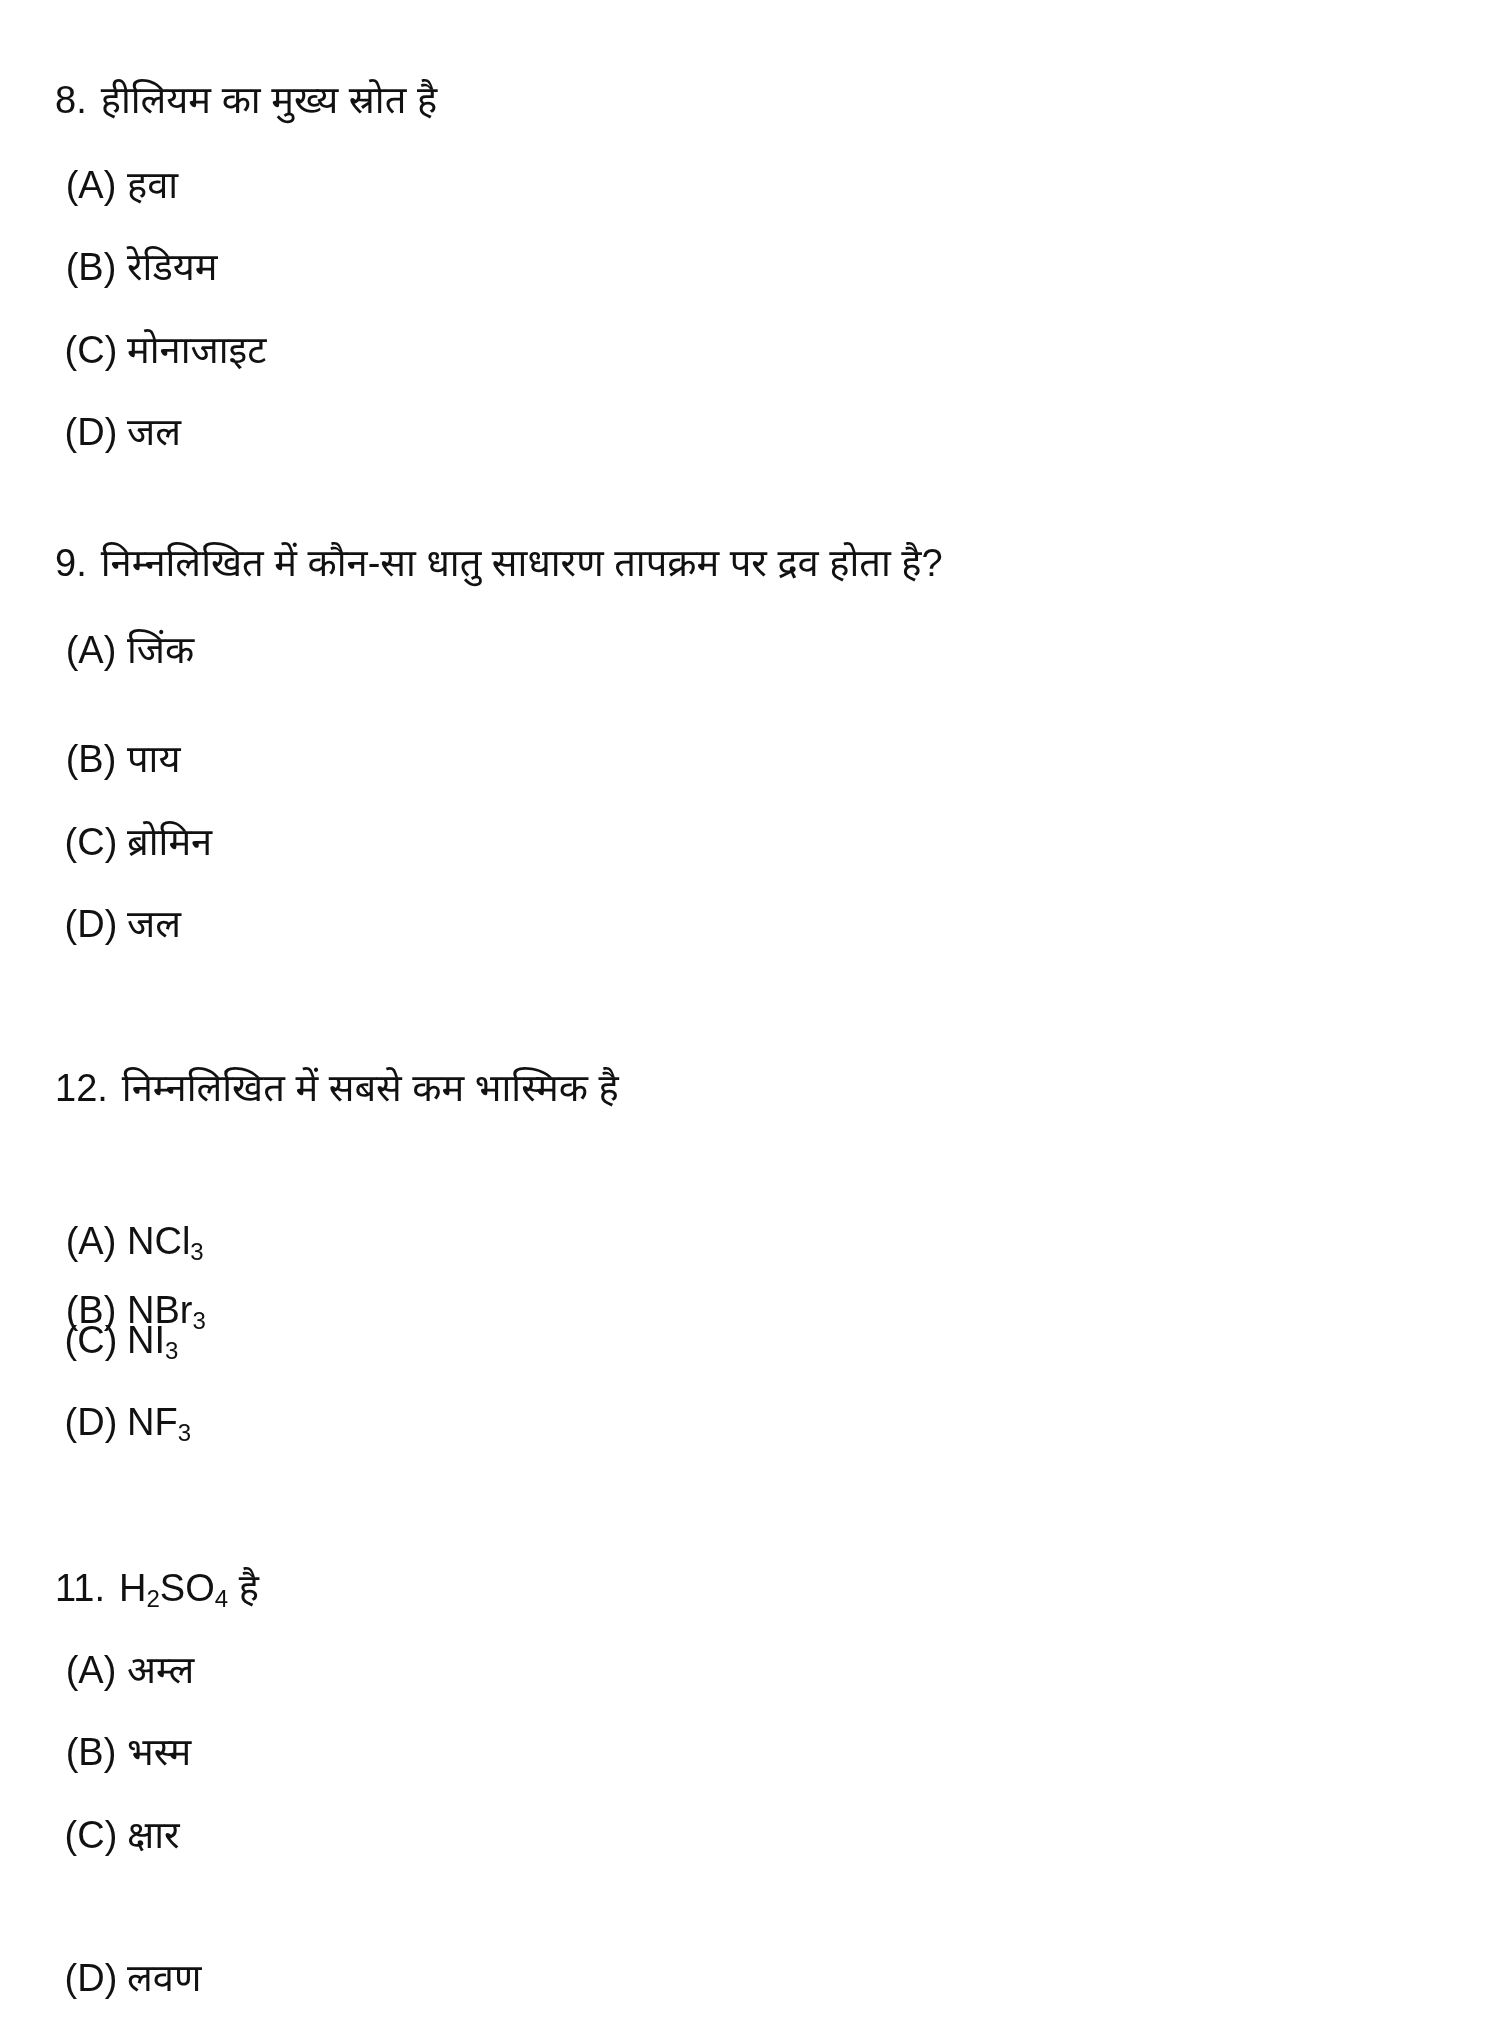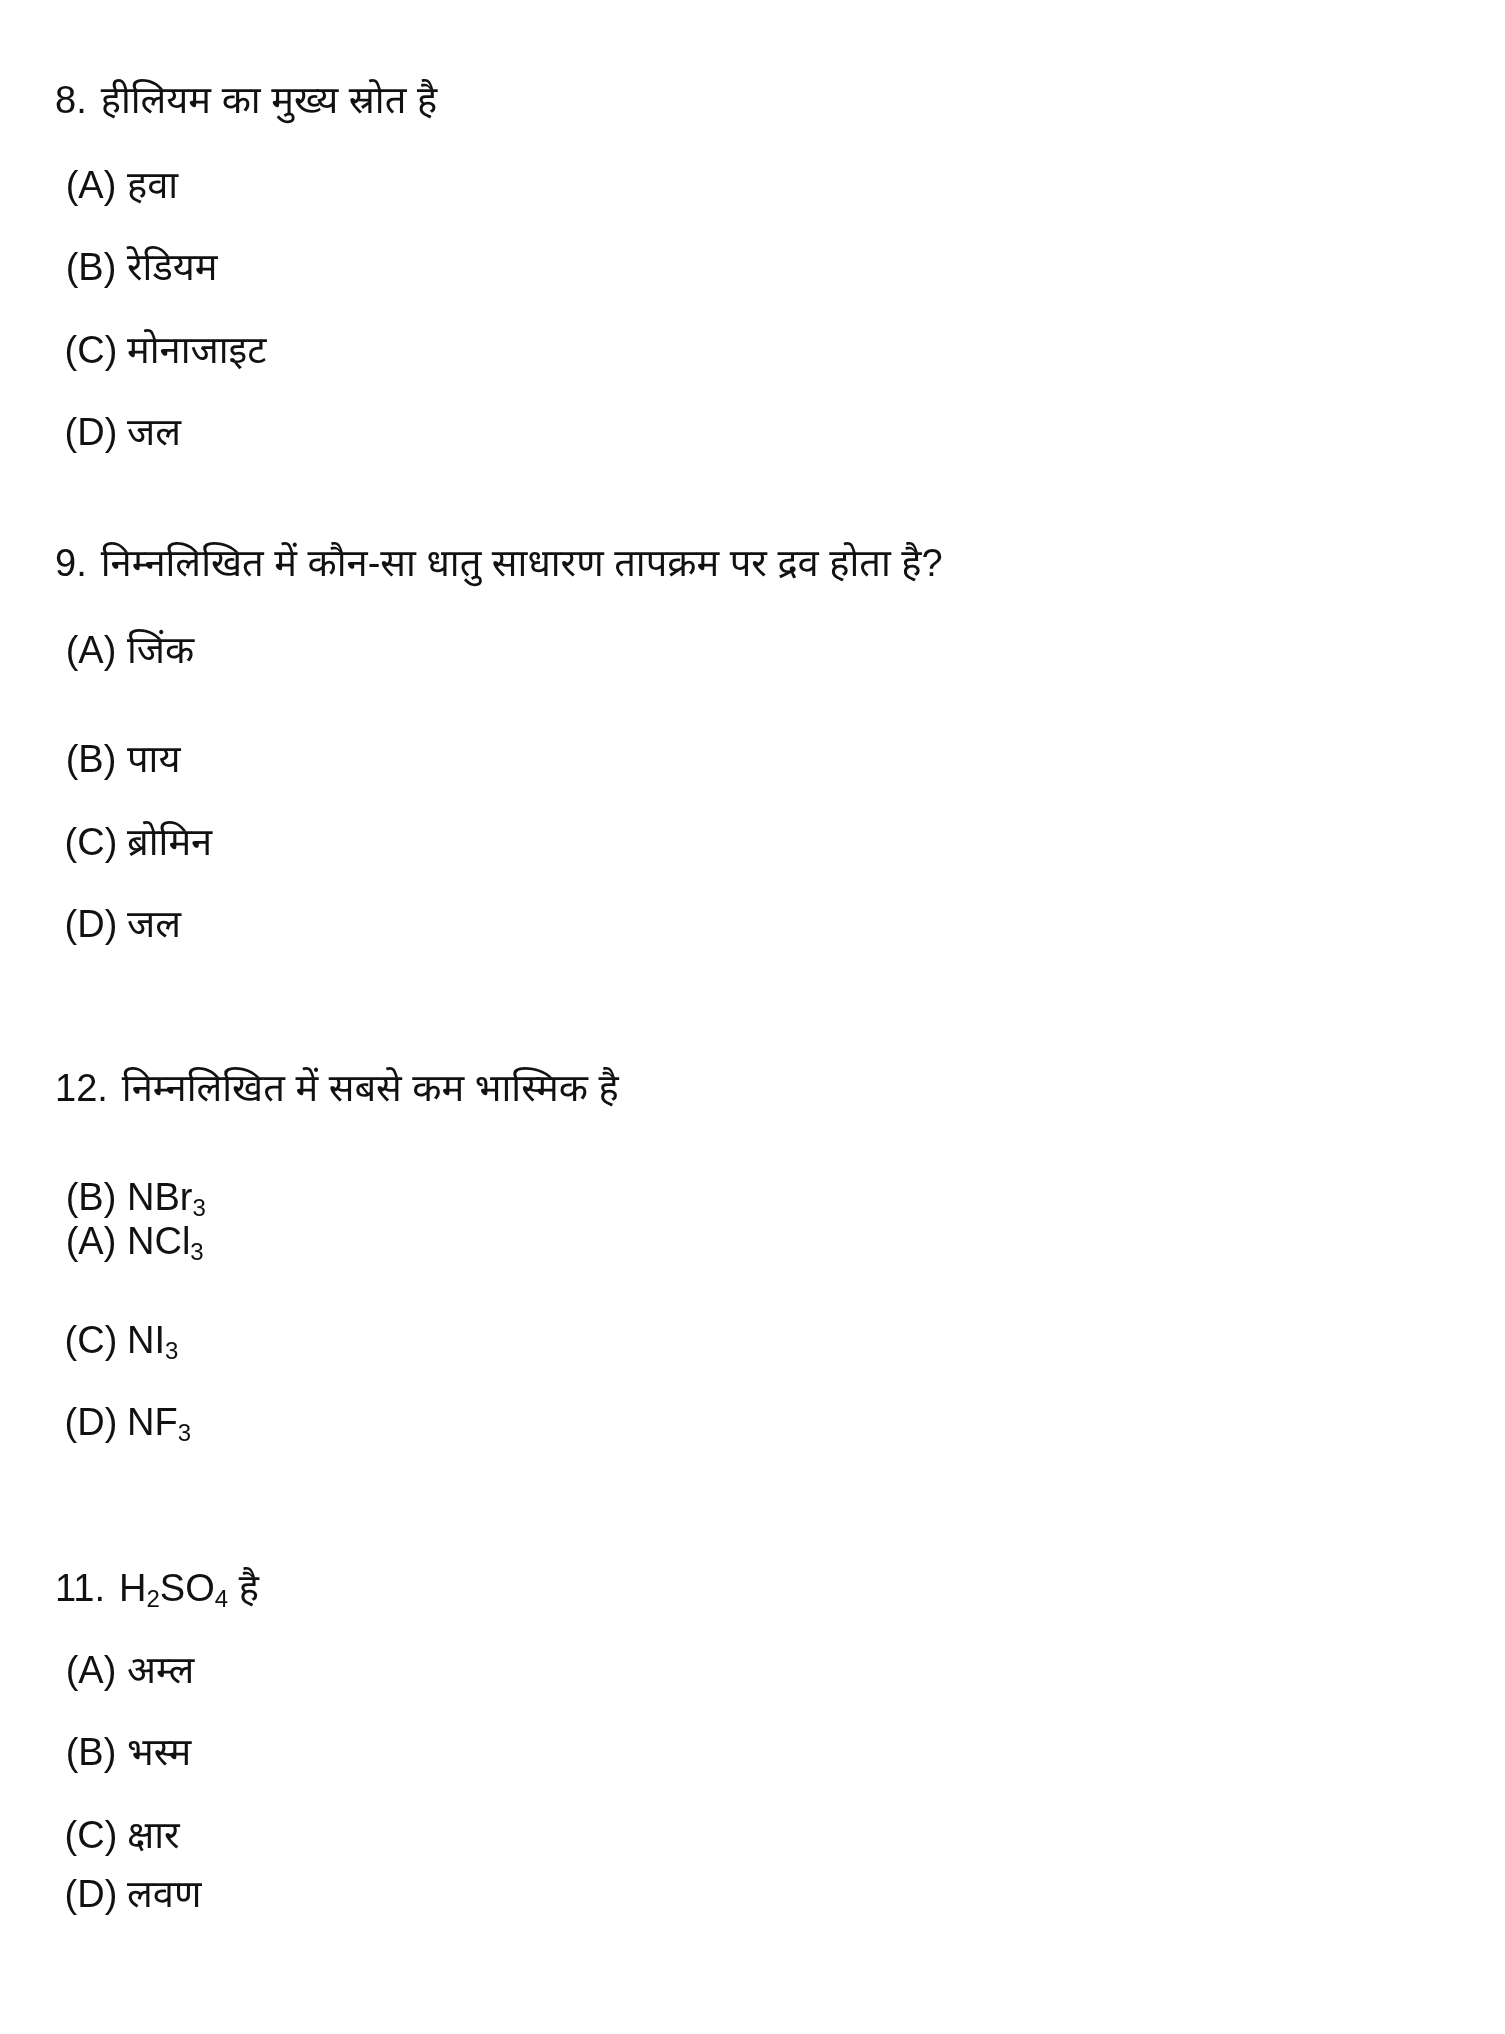--- a/index.html
+++ b/index.html
@@ -27,23 +27,23 @@
 </div>
 <div class="line" style="top:650px"><span class="opt-label">(A)</span><span>जिंक</span></div>
 <div class="line" style="top:759px"><span class="opt-label">(B)</span><span>पाय</span></div>
 <div class="line" style="top:842px"><span class="opt-label">(C)</span><span>ब्रोमिन</span></div>
 <div class="line" style="top:924px"><span class="opt-label">(D)</span><span>जल</span></div>
 
 <div class="line" style="top:1088px">
   <span class="qnum">12.</span><span>निम्नलिखित में सबसे कम भास्मिक है</span>
 </div>
 <div class="line" style="top:1241px"><span class="opt-label">(A)</span><span>NCl</span><sub>3</sub></div>
-<div class="line" style="top:1197px"><span class="opt-label">(B)</span><span>NBr</span><sub>3</sub></div>
+<div class="line" style="top:1310px"><span class="opt-label">(B)</span><span>NBr</span><sub>3</sub></div>
 <div class="line" style="top:1340px"><span class="opt-label">(C)</span><span>NI</span><sub>3</sub></div>
 <div class="line" style="top:1422px"><span class="opt-label">(D)</span><span>NF</span><sub>3</sub></div>
 
 <div class="line" style="top:1588px">
   <span class="qnum">11.</span><span>H</span><sub>2</sub><span>SO</span><sub>4</sub>&nbsp;<span>है</span>
 </div>
 <div class="line" style="top:1670px"><span class="opt-label">(A)</span><span>अम्ल</span></div>
 <div class="line" style="top:1752px"><span class="opt-label">(B)</span><span>भस्म</span></div>
 <div class="line" style="top:1835px"><span class="opt-label">(C)</span><span>क्षार</span></div>
-<div class="line" style="top:1894px"><span class="opt-label">(D)</span><span>लवण</span></div>
+<div class="line" style="top:1978px"><span class="opt-label">(D)</span><span>लवण</span></div>
 
 </body></html>

